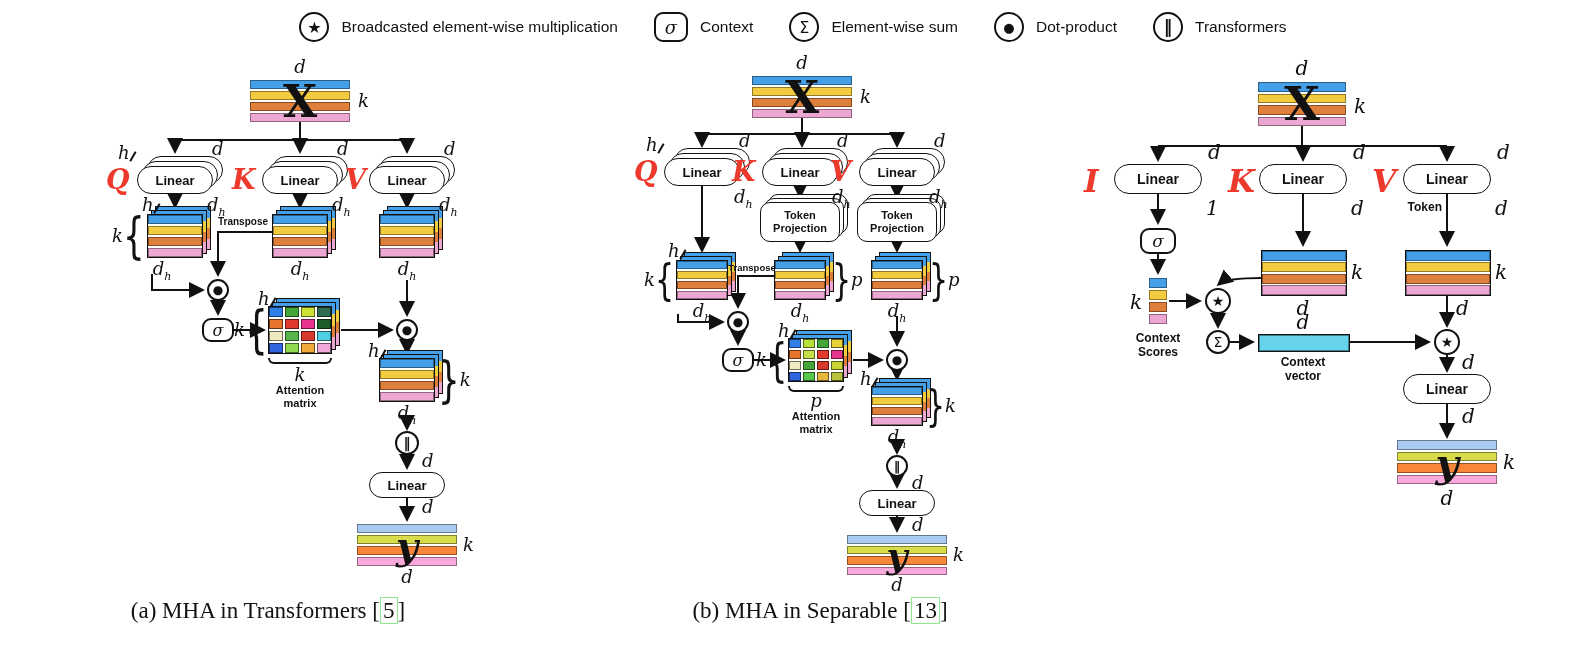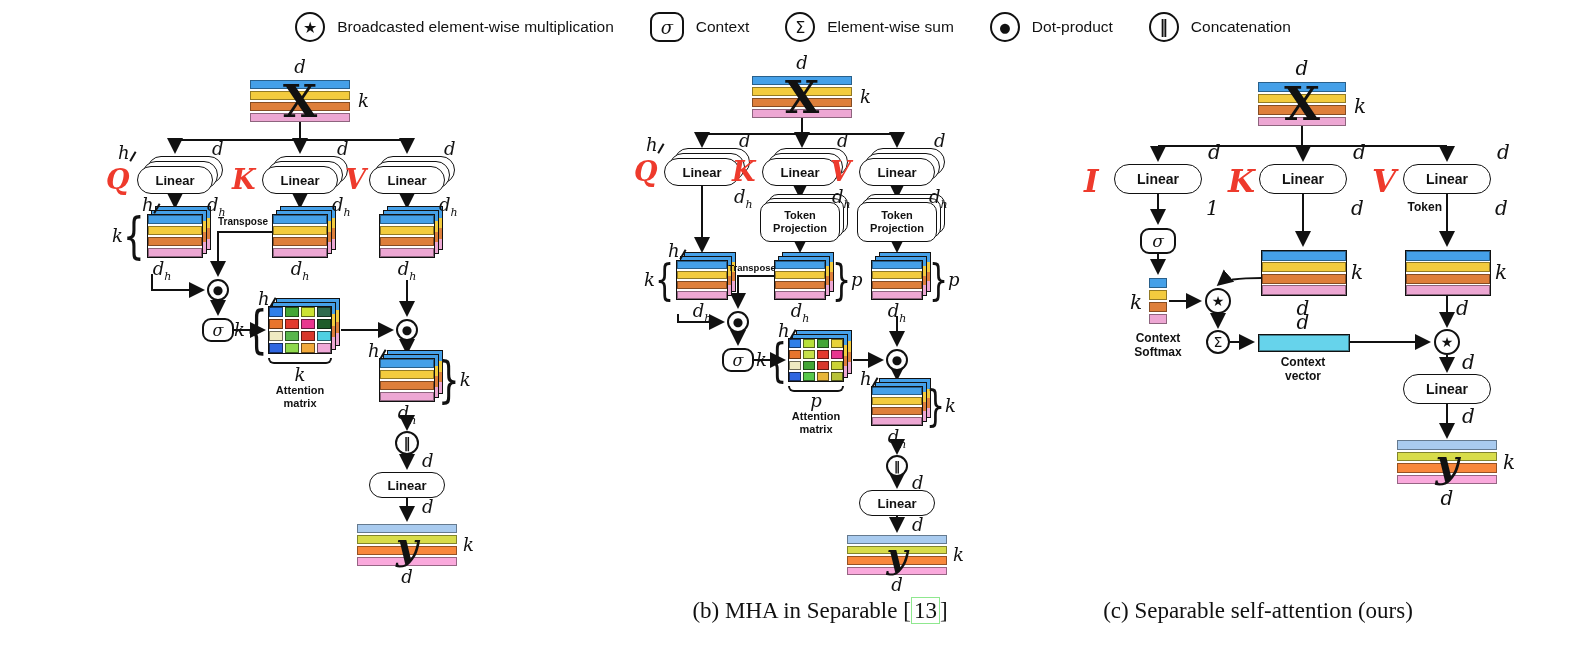--- a/index.html
+++ b/index.html
@@ -137,21 +137,21 @@
   <div class="litem">
     <div class="op" style="width:30px;height:30px;font-size:16px">Σ</div>
     <span class="llabel">Element-wise sum</span>
   </div>
   <div class="litem">
     <div class="op" style="width:30px;height:30px;font-size:13px">●</div>
     <span class="llabel">Dot-product</span>
   </div>
   <div class="litem">
     <div class="op" style="width:30px;height:30px;font-size:17px;font-weight:bold">‖</div>
-    <span class="llabel">Concatenation</span>
+    <span class="llabel">Transformers</span>
   </div>
 </div>
 
 <span class="m cx abs" style="left:300px;top:58px">d</span>
 <div class="mat" style="left:250px;top:80px;width:100px;height:42px">
   <div class="stripes">
         <div class="cell" style="background: rgb(69, 160, 232);"></div>
         <div class="cell" style="background: rgb(243, 203, 62);"></div>
         <div class="cell" style="background: rgb(222, 127, 59);"></div>
         <div class="cell" style="background: rgb(237, 167, 211);"></div>
@@ -539,21 +539,21 @@
   <div class="stripes tight">
         <div class="cell" style="background: rgb(69, 160, 232);"></div>
         <div class="cell" style="background: rgb(243, 203, 62);"></div>
         <div class="cell" style="background: rgb(222, 127, 59);"></div>
         <div class="cell" style="background: rgb(237, 167, 211);"></div>
       </div>
 </div>
 <span class="m lg abs" style="left:1130px;top:292px">k</span>
 <div class="small-bold cx abs" style="left:1158px;top:332px;width:100px;font-size:12px">
   <span style="display:block">Context</span>
-  <span style="display:block">Softmax</span>
+  <span style="display:block">Scores</span>
 </div>
 
 <div class="op abs" style="left:1205px;top:288px;width:26px;height:26px;font-size:14px">★</div>
 
 <div class="mat" style="left:1261px;top:250px;width:84px;height:44px;border:1px solid #111">
   <div class="stripes tight">
         <div class="cell" style="background: rgb(69, 160, 232);"></div>
         <div class="cell" style="background: rgb(243, 203, 62);"></div>
         <div class="cell" style="background: rgb(222, 127, 59);"></div>
         <div class="cell" style="background: rgb(237, 167, 211);"></div>
@@ -597,20 +597,20 @@
         <div class="cell" style="background: rgb(169, 203, 239);"></div>
         <div class="cell" style="background: rgb(216, 220, 74);"></div>
         <div class="cell" style="background: rgb(248, 135, 60);"></div>
         <div class="cell" style="background: rgb(250, 169, 220);"></div>
       </div>
   <div class="mletter" style="font-size:40px;font-style:italic">y</div>
 </div>
 <span class="m lg abs" style="left:1503px;top:452px">k</span>
 <span class="m lg cx abs" style="left:1447px;top:488px">d</span>
 
+<div class="caption abs" style="left:18px;top:598px;width:500px">
+  <span>(a) MHA in Transformers </span><span>[</span><span class="cite">5</span><span>]</span>
+</div>
 <div class="caption abs" style="left:570px;top:598px;width:500px">
   <span>(b) MHA in Separable </span><span>[</span><span class="cite">13</span><span>]</span>
 </div>
-<div class="caption abs" style="left:1008px;top:598px;width:500px">
-  <span>(c) Separable self-attention (ours)</span>
-</div>
 
 </div>
 
 </body></html>

